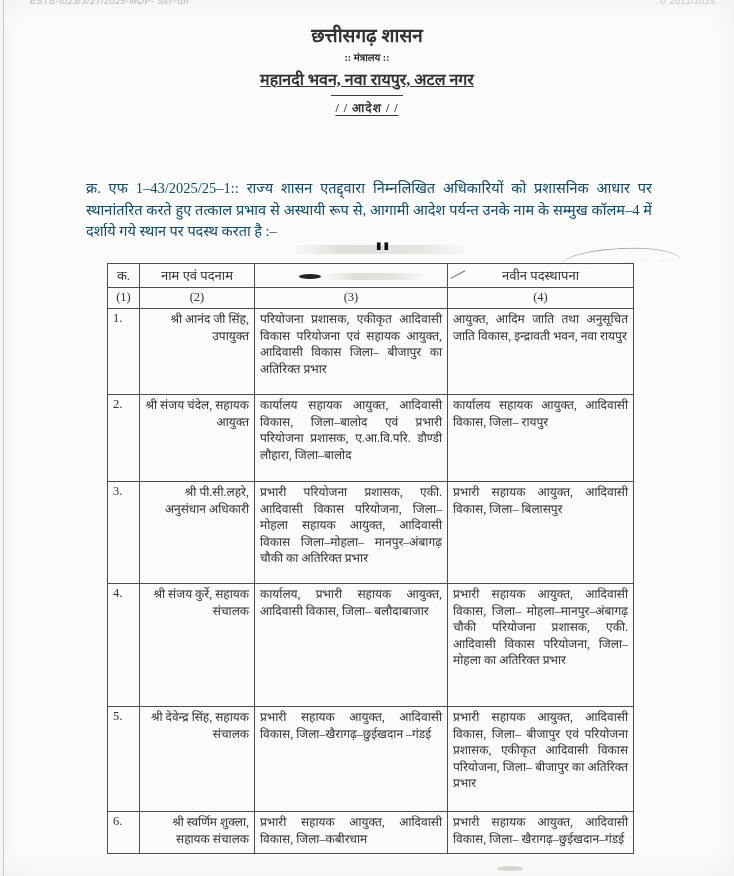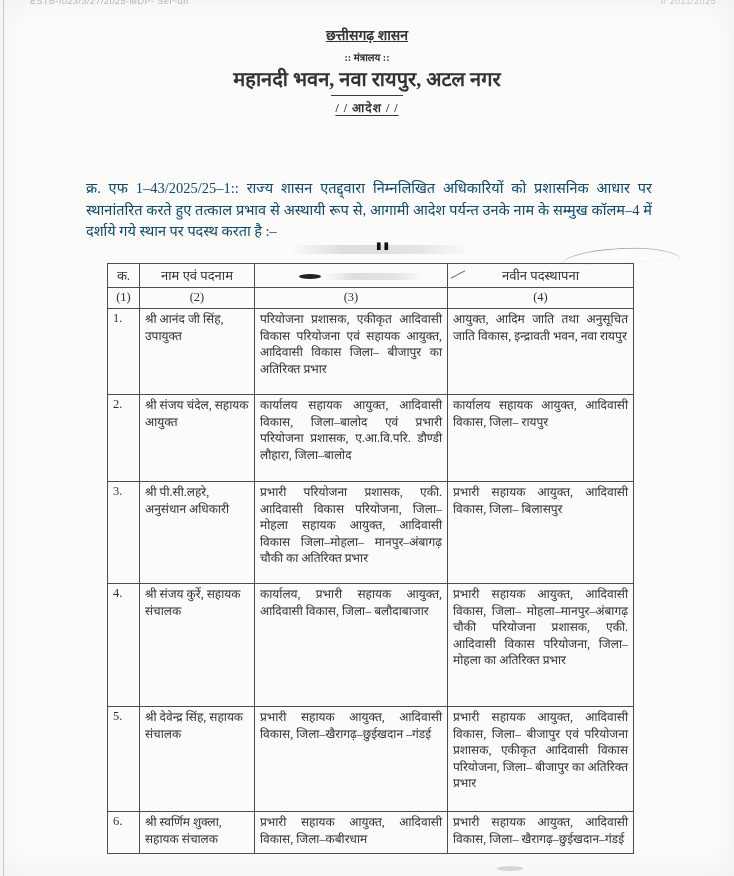--- a/index.html
+++ b/index.html
@@ -15,24 +15,24 @@
   }
   
   .scan-edge{position:absolute;left:3px;top:0;width:1px;height:100%;background:#c9c9c6;}
   
   .corner{position:absolute;top:-4px;font-family:"Liberation Sans","DejaVu Sans",sans-serif;
     font-size:9px;color:#b3b3b0;letter-spacing:0.5px;white-space:nowrap;}
   .corner.left{left:30px;transform:skewX(-6deg);}
   .corner.right{right:18px;color:#c4c4c1;}
   
   .letterhead{position:absolute;top:24px;left:0;width:100%;text-align:center;font-weight:bold;color:#333;}
-  .lh1{font-size:14px;line-height:23px;text-decoration:underline;}
+  .lh1{font-size:19px;line-height:23px;}
   .lh2{font-size:18px;line-height:23px;}
   .lh3{font-size:10px;line-height:21px;}
-  .lh4{font-size:20px;line-height:23px;}
+  .lh4{font-size:16px;line-height:23px;text-decoration:underline;}
   .lh-rule{width:72px;height:0;border-top:1.6px solid #3a3a3a;margin:4px auto 3px auto;}
   .order-title{font-size:12px;letter-spacing:1px;text-decoration:underline;text-underline-offset:3px;}
   
   .dateline{position:absolute;top:155px;right:34px;font-size:13.5px;color:#3a3a3a;white-space:nowrap;}
   .stamp{display:inline-block;color:#5c4aa2;font-family:"Liberation Sans","DejaVu Sans",sans-serif;
     font-weight:bold;font-size:21px;letter-spacing:4px;transform:rotate(-0.6deg);
     margin-left:4px;vertical-align:-3px;}
   
   .intro{position:absolute;top:178px;left:86px;width:566px;font-size:14.5px;line-height:21.5px;
     text-align:justify;color:#0c4a6e;font-weight:500;}
@@ -43,21 +43,21 @@
   .diag-line{position:absolute;width:16px;height:0;border-top:1.4px solid #777;transform:rotate(-28deg);}
   .curve-line{position:absolute;width:120px;height:14px;border-top:1.2px solid #a9a9a4;border-radius:50%/100% 100% 0 0;transform:rotate(-3deg);}
   
   table.order{position:absolute;left:107px;top:263px;width:526px;border-collapse:collapse;
     table-layout:fixed;font-size:12px;color:#333;}
   table.order td,table.order th{border:1.2px solid #4d4d4a;padding:2px 5px 3px 5px;
     vertical-align:top;font-weight:normal;overflow:hidden;}
   th.h{ text-align:center;font-size:13px;vertical-align:middle;padding:3px 2px;}
   td.num{text-align:center;font-size:12.5px;}
   td.sn{text-align:left;padding-left:7px;font-size:12.5px;}
-  td.name{text-align:left;line-height:17px;}
+  td.name{text-align:right;line-height:17px;}
   td.just{text-align:justify;text-align-last:left;line-height:16.5px;}
   .bottom-smudge{position:absolute;left:497px;top:866px;width:26px;height:5px;
     background:#c7c7c2;border-radius:50%;opacity:.7;}
 </style>
 </head>
 <body>
 
 <div id="page">
 
   <div class="scan-edge"></div>

